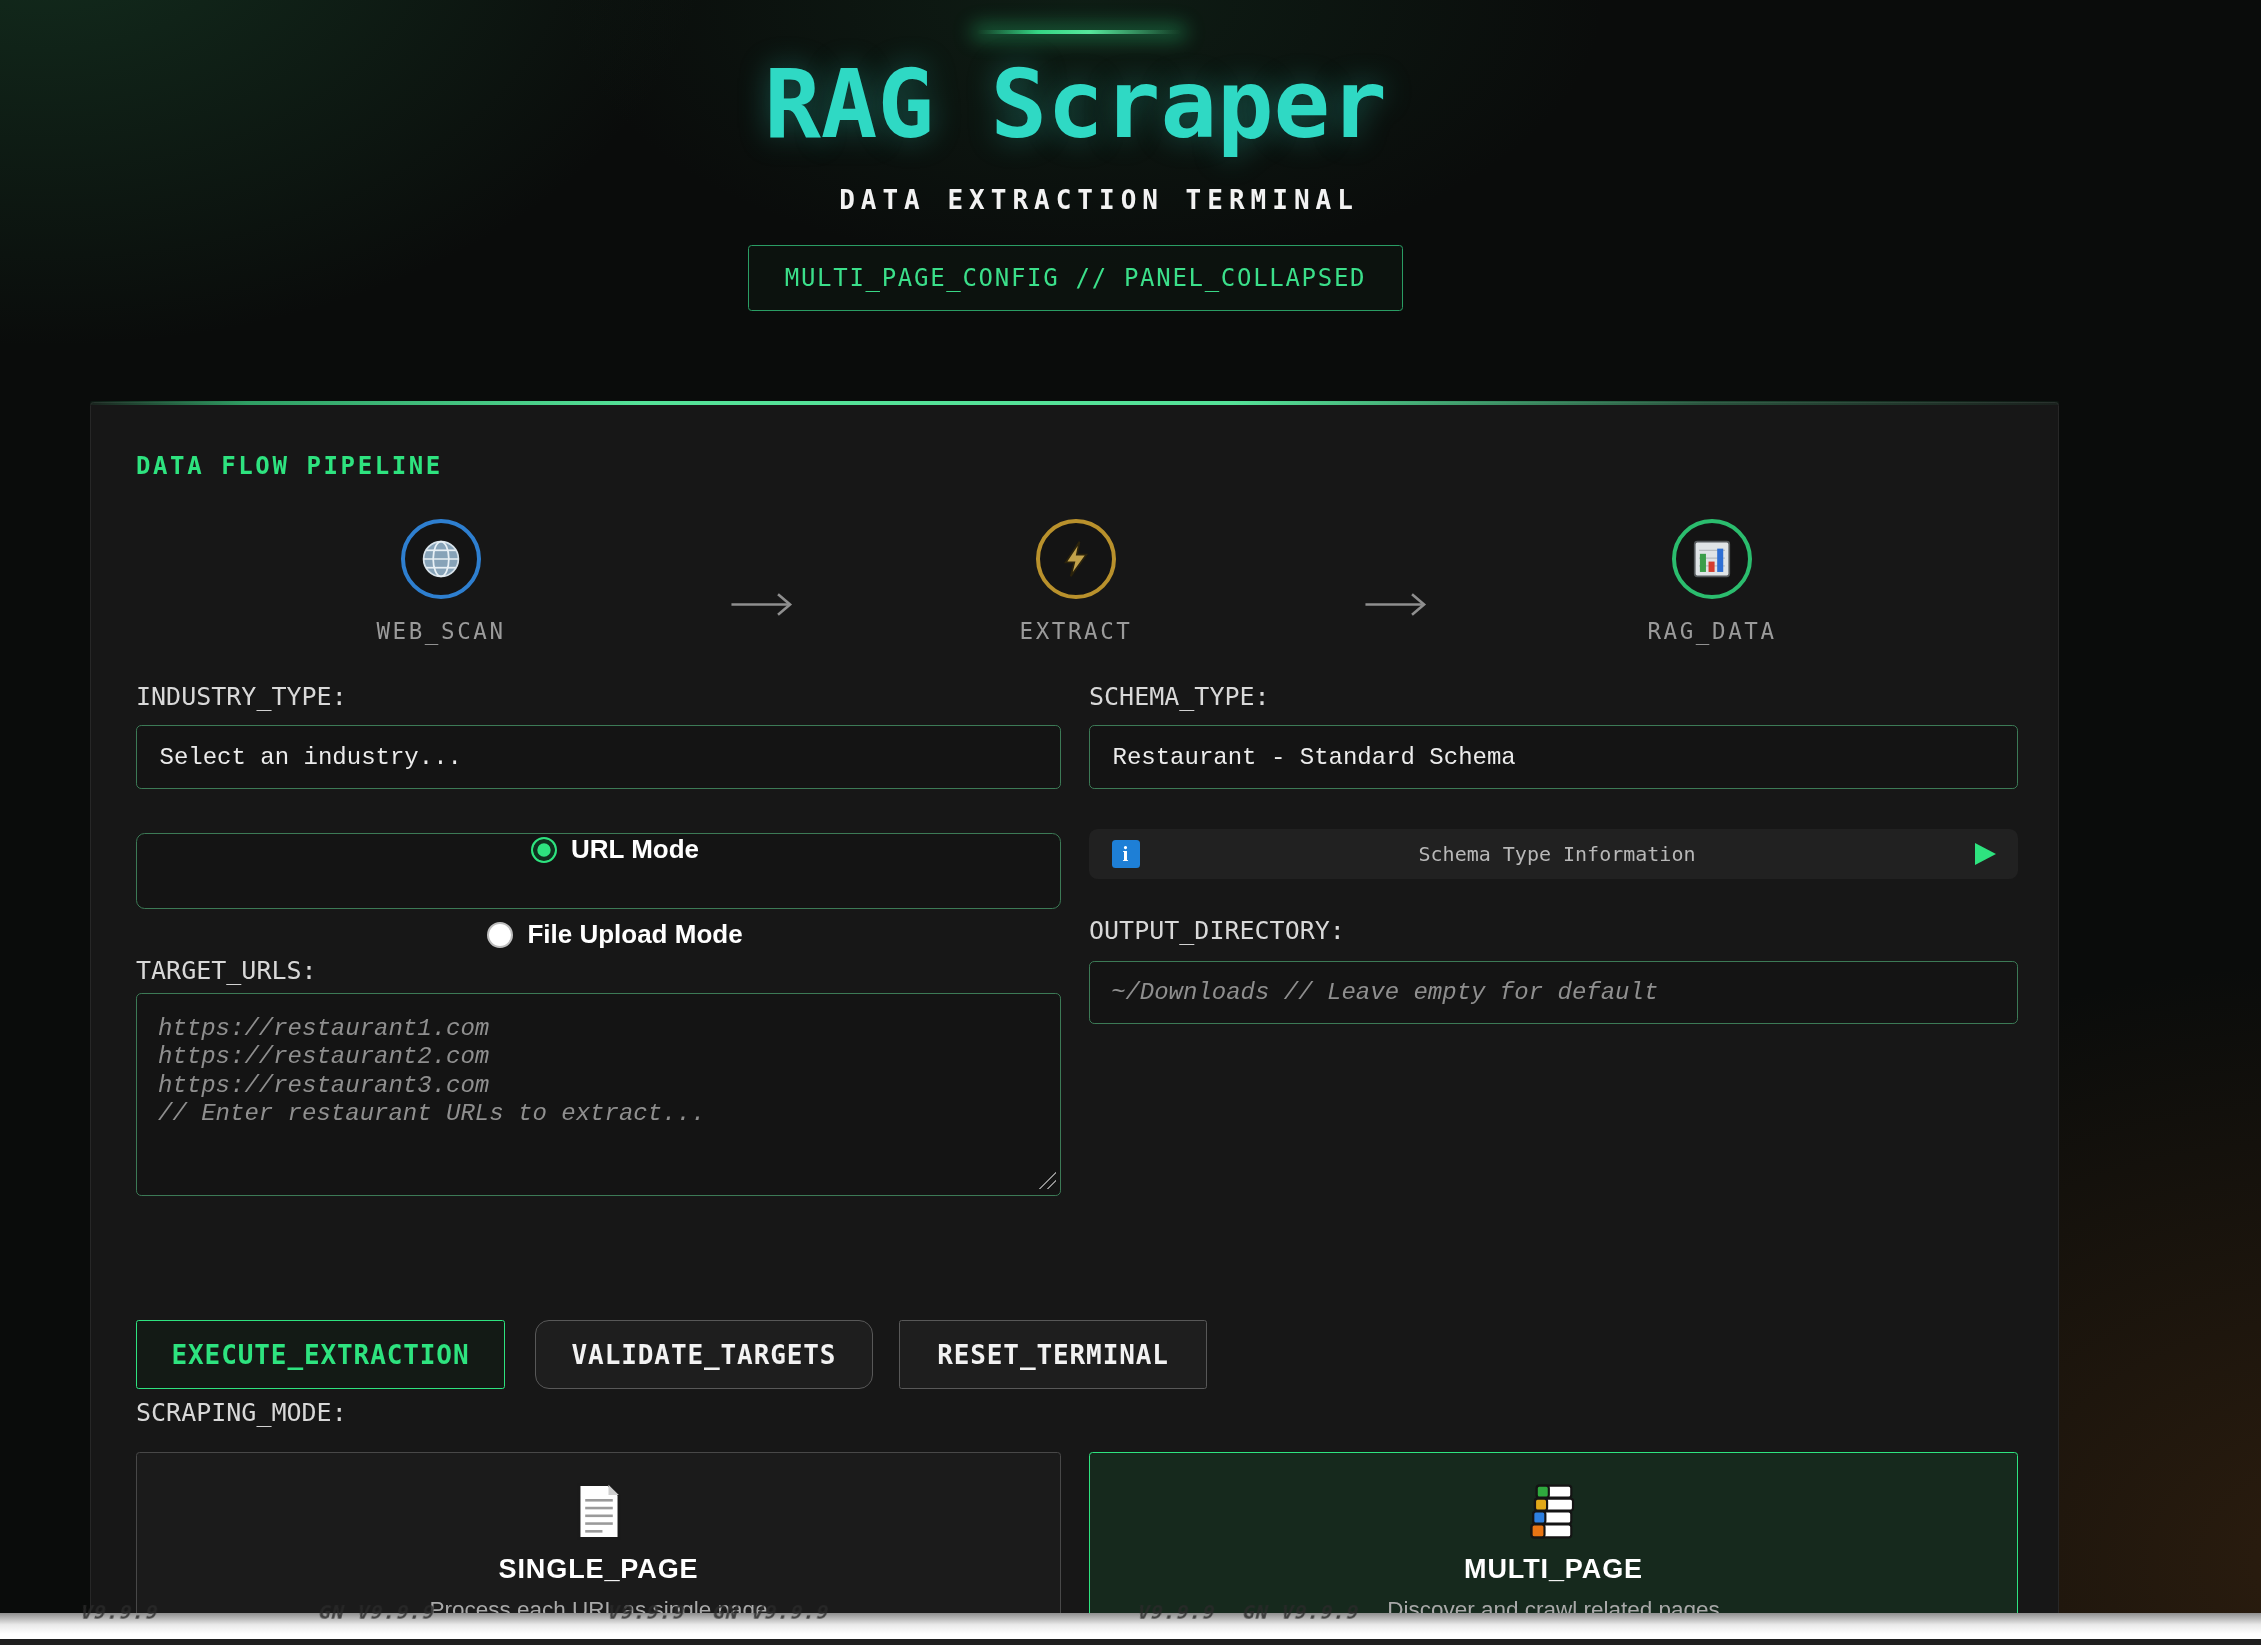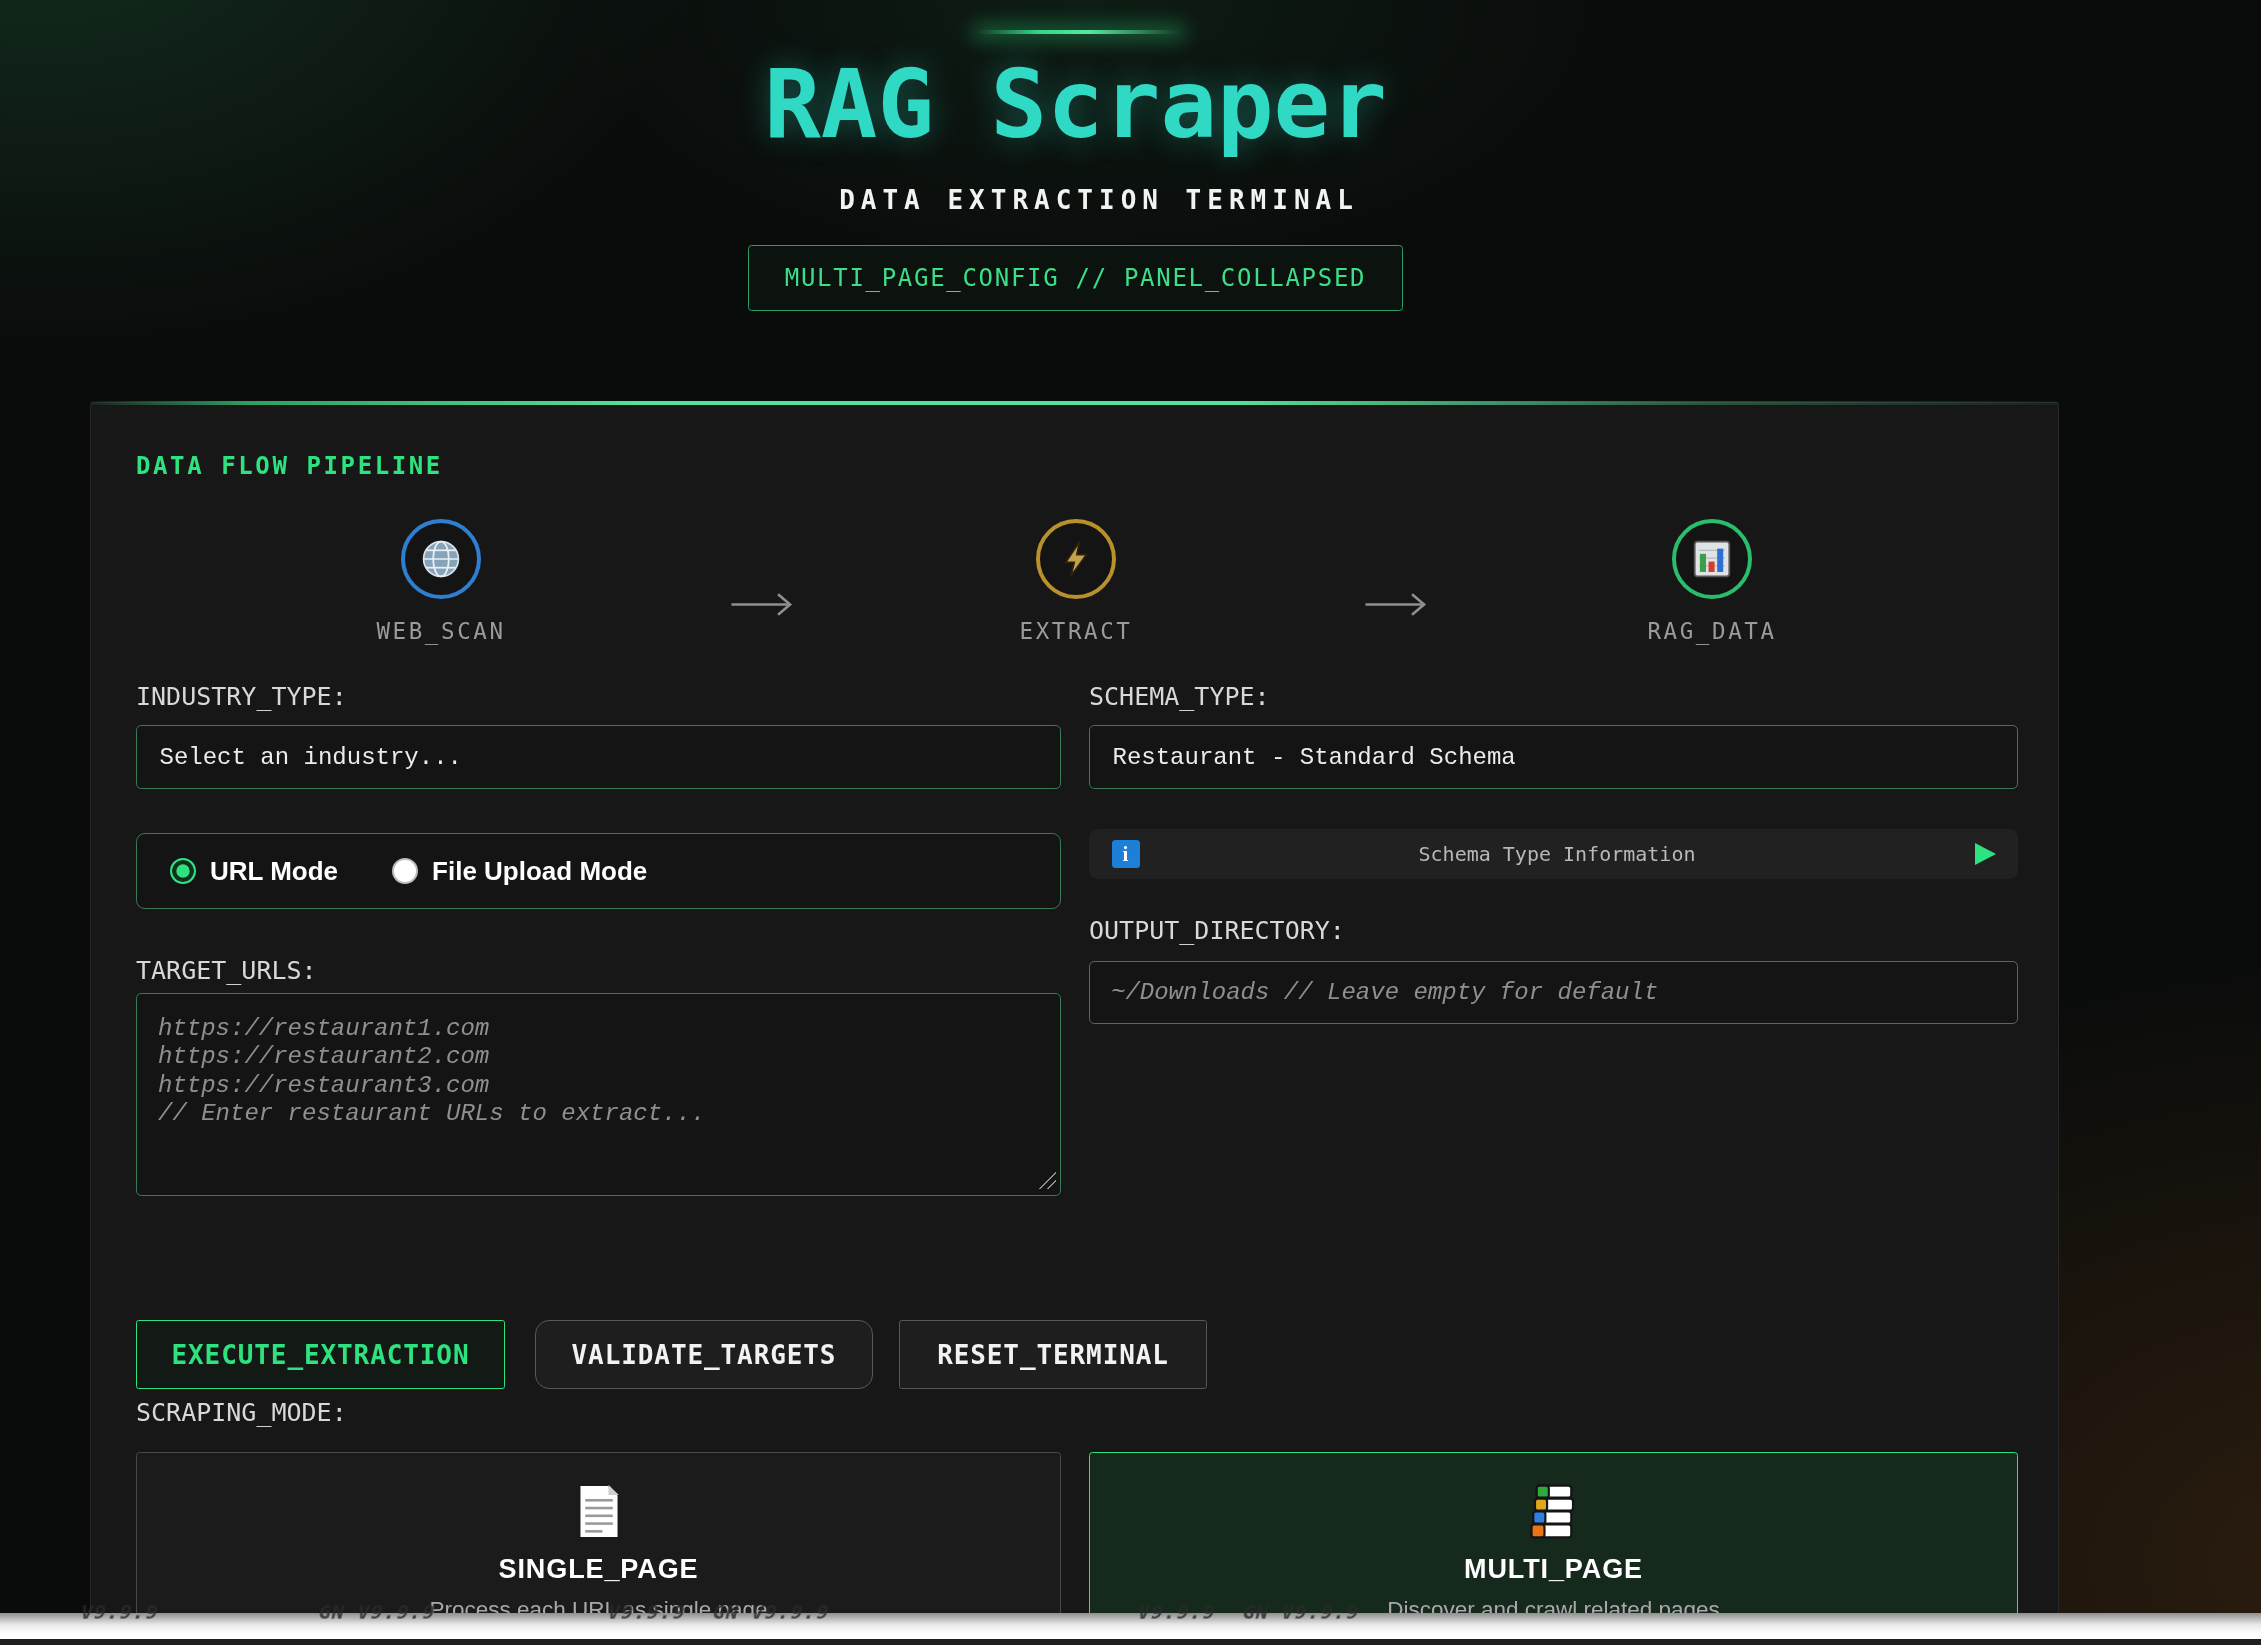--- a/index.html
+++ b/index.html
@@ -150,21 +150,21 @@
   <svg class="abs flow-arrow" style="left:1271px; top:184px;" width="69" height="35" viewBox="0 0 80 40">
     <line x1="4" y1="20" x2="70" y2="20" stroke="#8f8f8f" stroke-width="3"></line>
     <polyline points="58,8 72,20 58,32" fill="none" stroke="#8f8f8f" stroke-width="3"></polyline>
   </svg>
 
   <div class="abs field-label" style="left:45px; top:279px;">INDUSTRY_TYPE:</div>
   <div class="abs select-box" style="left:45px; top:322px; width:925px;">
     <span>Select an industry...</span>
   </div>
 
-  <div class="abs mode-box" style="left:45px; top:430px; width:925px;">
+  <div class="abs mode-box" style="left:45px; top:430px; width:925px;flex-direction:column;">
     <label class="mode-opt">
       <span class="radio on"></span>
       <span>URL Mode</span>
     </label>
     <label class="mode-opt">
       <span class="radio off"></span>
       <span>File Upload Mode</span>
     </label>
   </div>
 

